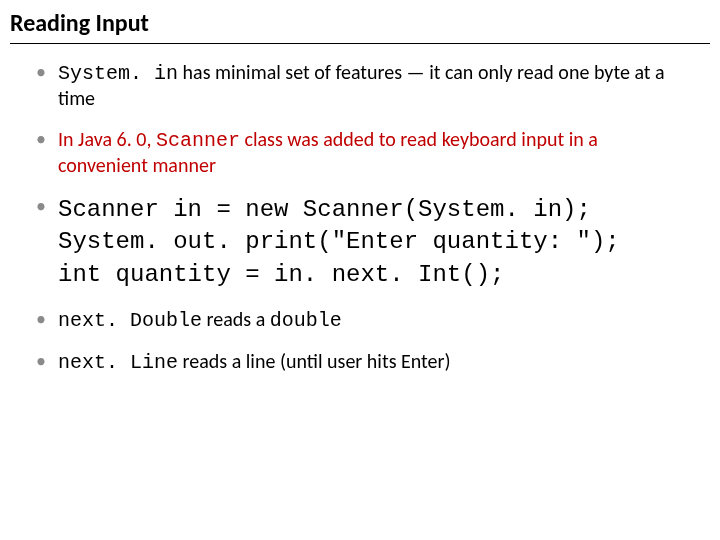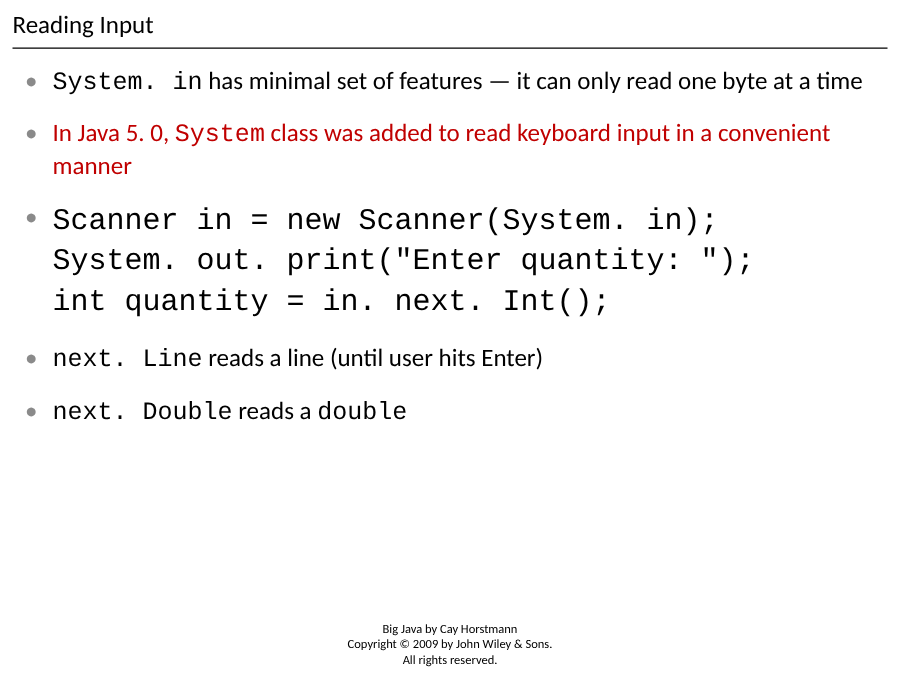--- a/index.html
+++ b/index.html
@@ -12,29 +12,29 @@
     color: #000;
     position: relative;
   }
   .slide {
     padding: 8px 10px 0 10px;
     width: 100%;
     height: 100%;
     position: relative;
   }
   .title {
-    font-size: 20px;
-    font-weight: 400;
+    font-size: 24px;
+    font-weight: 700;
     margin: 0 0 14px 0;
     border-bottom: 1.5px solid #000;
     padding-bottom: 6px;
   }
   ul.bullets {
     list-style: none;
-    margin: 0;
+    margin: 16px;
     padding: 0 6px 0 8px;
   }
   ul.bullets > li {
     position: relative;
     padding-left: 24px;
     font-size: 20px;
     line-height: 1.25;
     margin-bottom: 16px;
   }
   ul.bullets > li::before {
@@ -72,38 +72,33 @@
 <div class="slide">
   <h1 class="title">Reading Input</h1>
 
   <ul class="bullets">
 
     <li>
       <span class="mono">System. in</span><span> has minimal set of features — it can only read one byte at a time</span>
     </li>
 
     <li class="red">
-      <span>In Java 5. 0, </span><span class="mono">System</span><span> class was added to read keyboard input in a convenient manner</span>
+      <span>In Java 6. 0, </span><span class="mono">Scanner</span><span> class was added to read keyboard input in a convenient manner</span>
     </li>
 
     <li>
       <div class="codeblock">Scanner in = new Scanner(System. in);
 System. out. print("Enter quantity: ");
 int quantity = in. next. Int();</div>
     </li>
 
     <li>
-      <span class="mono">next. Line</span><span> reads a line (until user hits Enter)</span>
+      <span class="mono">next. Double</span><span> reads a </span><span class="mono">double</span>
     </li>
 
     <li>
-      <span class="mono">next. Double</span><span> reads a </span><span class="mono">double</span>
+      <span class="mono">next. Line</span><span> reads a line (until user hits Enter)</span>
     </li>
 
 
   </ul>
 
-  <div class="footer">
-    <div>Big Java by Cay Horstmann</div>
-    <div>Copyright © 2009 by John Wiley &amp; Sons. </div>
-    <div>All rights reserved.</div>
-  </div>
 </div>
 
 </body></html>

